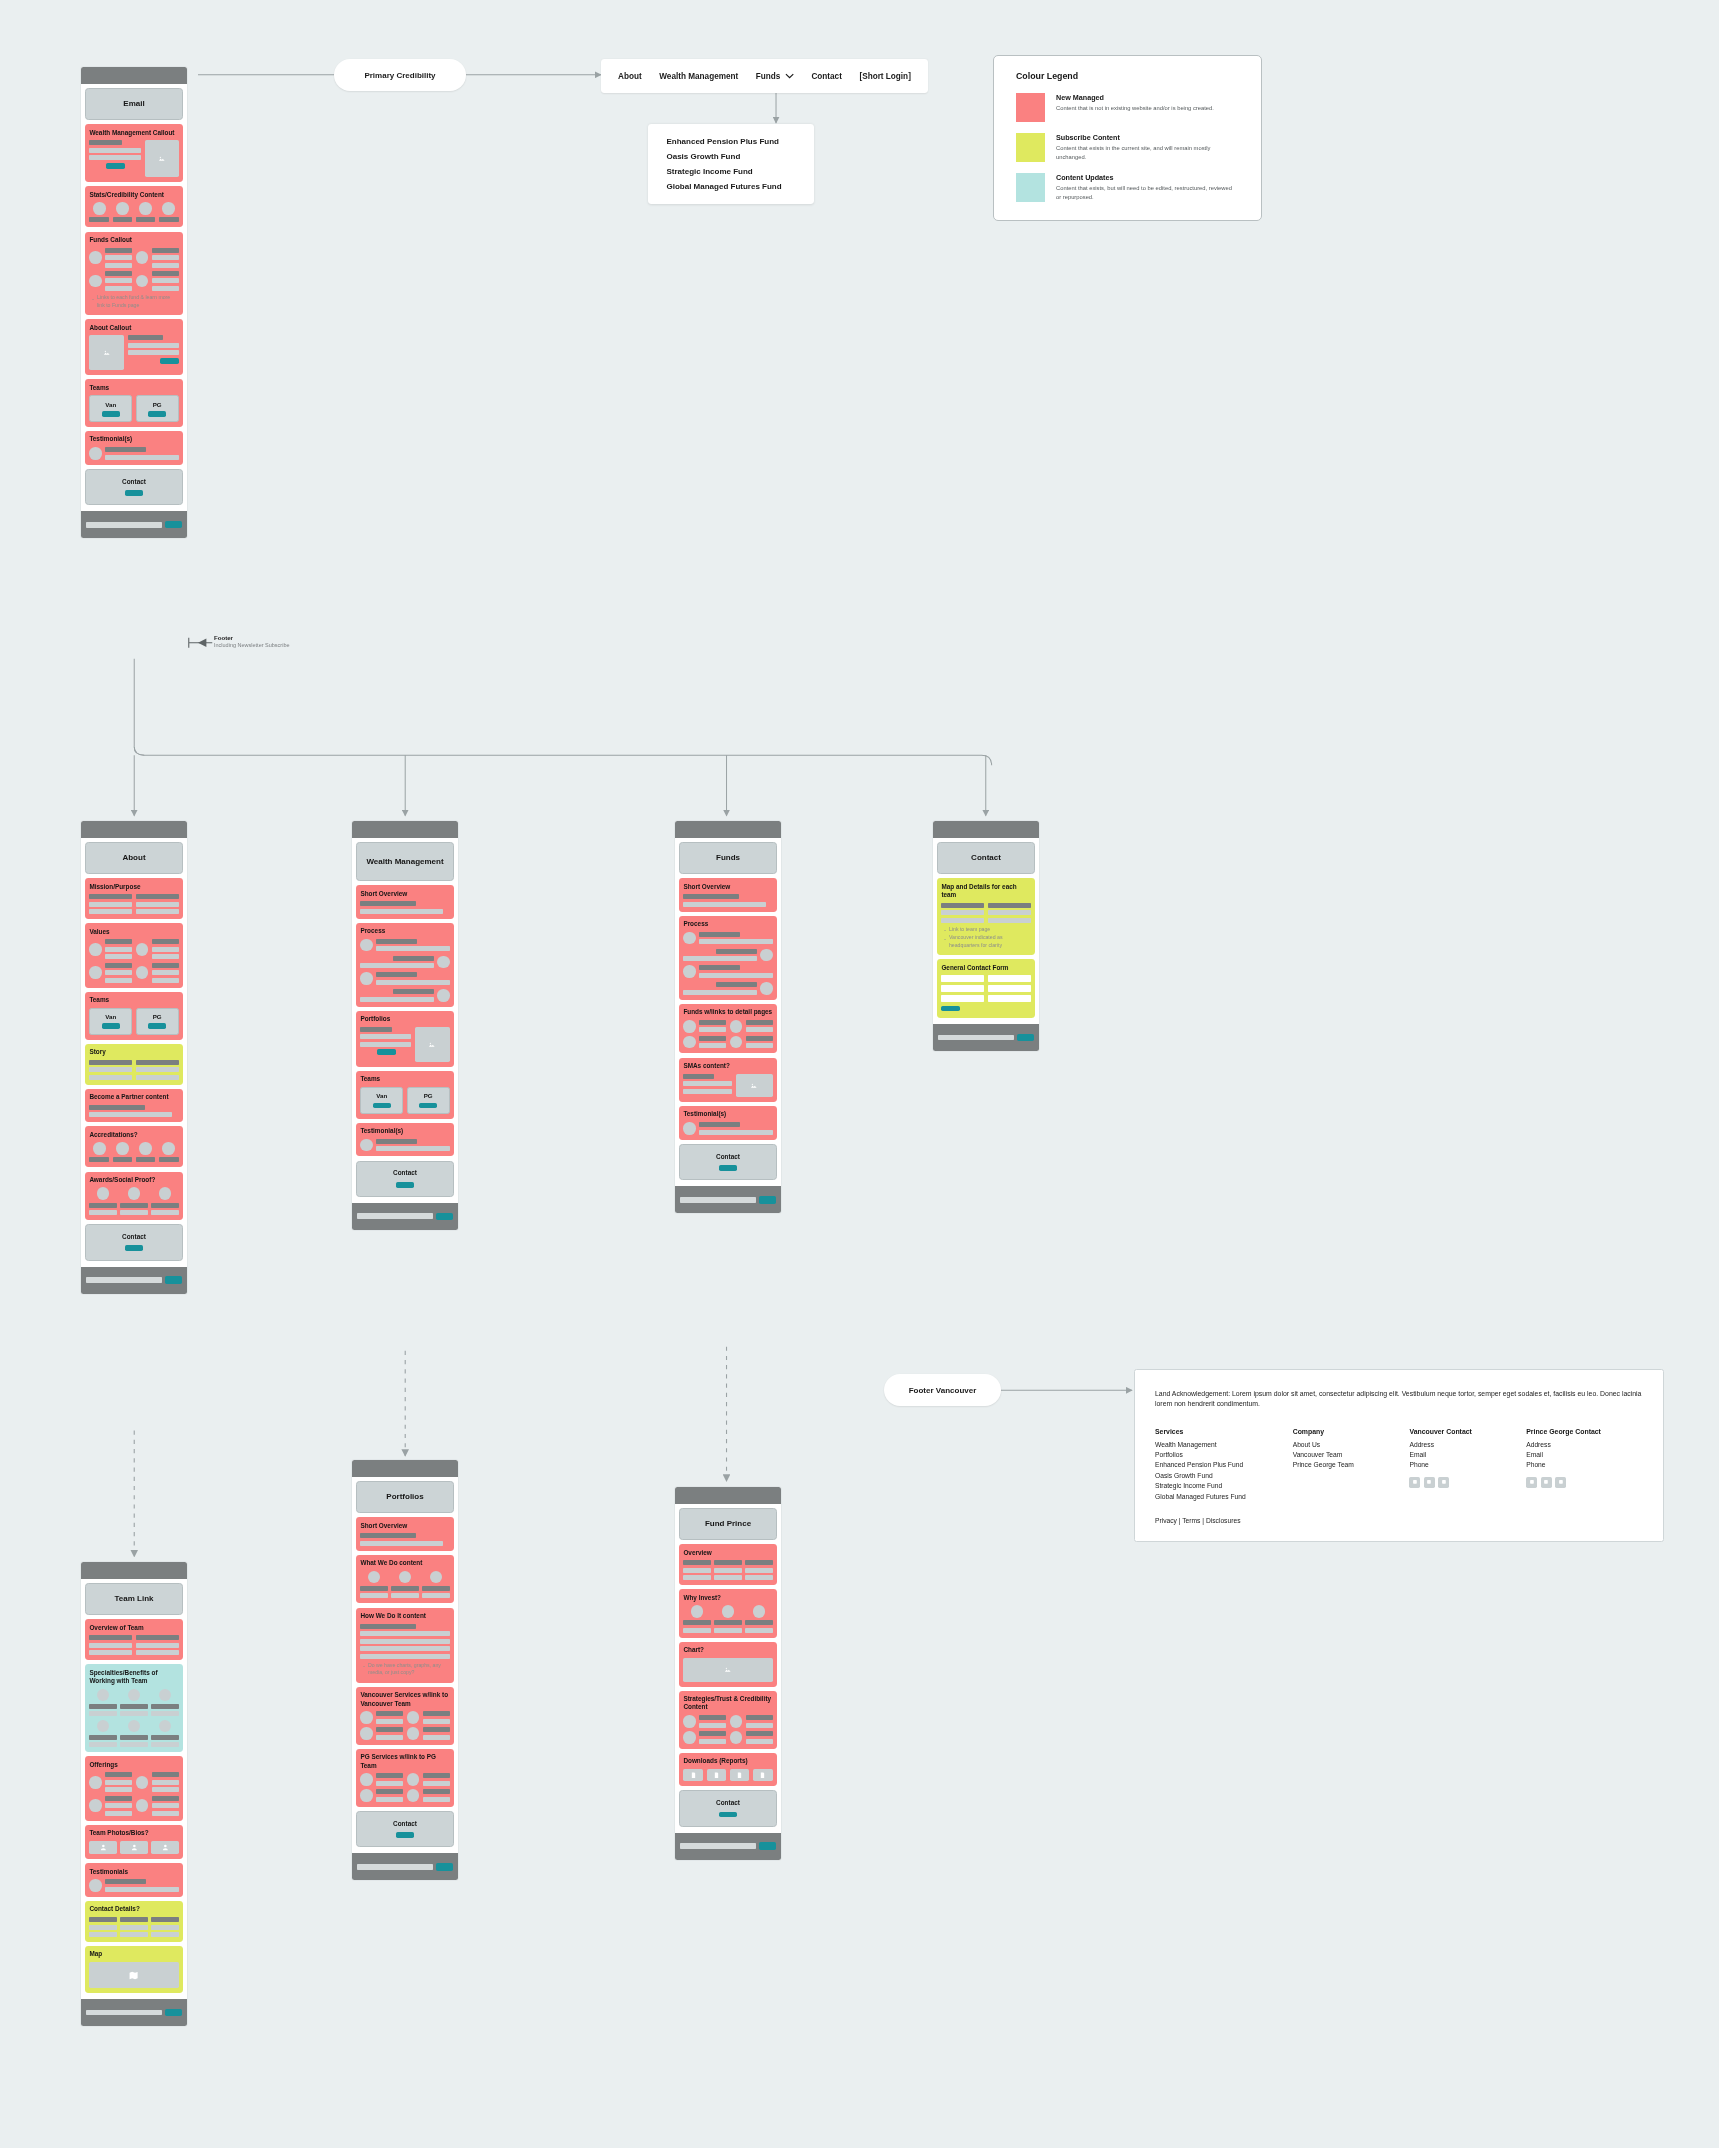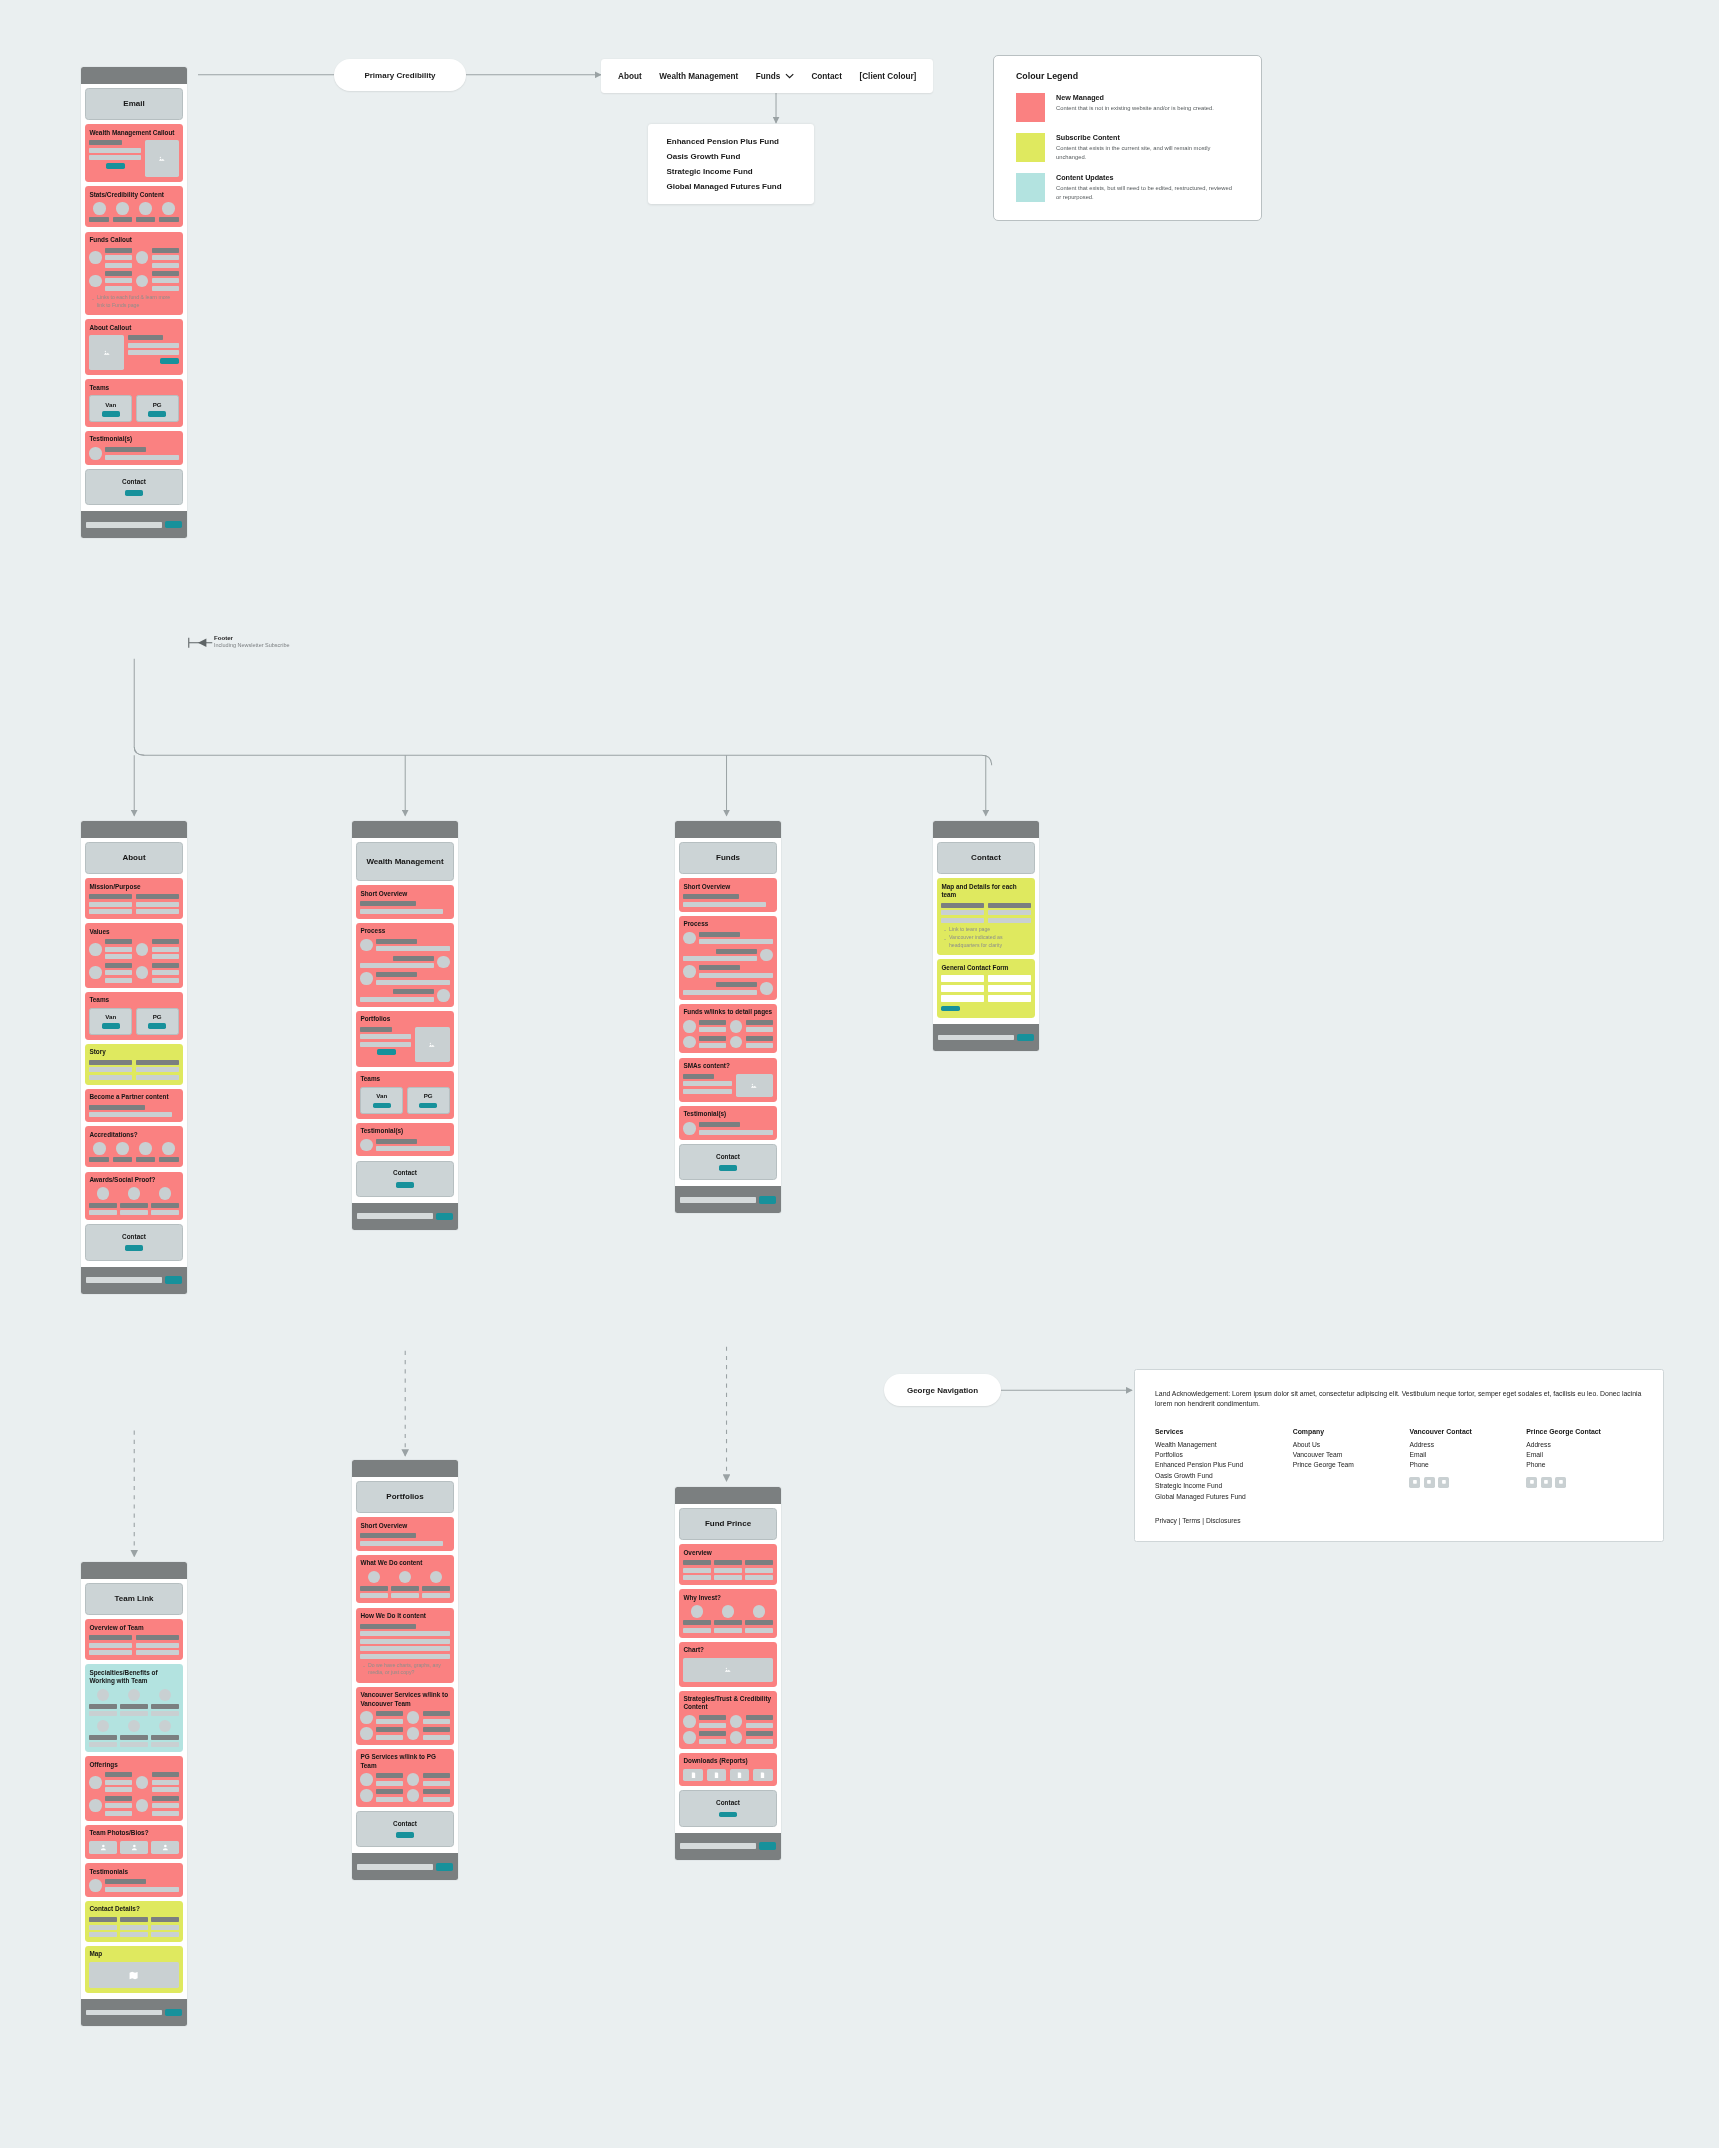--- a/index.html
+++ b/index.html
@@ -197,21 +197,21 @@
       <span class="chev">
         <svg viewBox="0 0 12 8">
             <path d="M1,1.5 L6,6.3 L11,1.5"></path>
           </svg>
       </span>
     </span>
     <span class="navitem">
       <span>Contact</span>
     </span>
     <span class="navitem">
-      <span>[Client Colour]</span>
+      <span>[Short Login]</span>
     </span>
   </div>
 
   <div class="dropdown" style="left:648px; top:124px; width:166px;">
     <span>Enhanced Pension Plus Fund</span>
     <span>Oasis Growth Fund</span>
     <span>Strategic Income Fund</span>
     <span>Global Managed Futures Fund</span>
   </div>
 
@@ -1219,21 +1219,21 @@
         <div class="btn"></div>
       </div>
     </div>
     <div class="footerbar">
       <div class="fline"></div>
         <div class="fbtn"></div>
     </div>
   </div>
 
   <div class="pill" style="left:884px; top:1374px; width:117px; height:32px;">
-    <span>George Navigation</span>
+    <span>Footer Vancouver</span>
   </div>
 
   <div class="fnav" style="left:1134px; top:1369px; width:530px;">
     <div class="ack">Land Acknowledgement: Lorem ipsum dolor sit amet, consectetur adipiscing elit. Vestibulum neque tortor, semper eget sodales et, facilisis eu leo. Donec lacinia lorem non hendrerit condimentum.</div>
     <div class="cols">
       <div class="fcol">
         <div class="fh">Services</div>
         <div class="fl">Wealth Management</div>
         <div class="fl">Portfolios</div>
         <div class="fl">Enhanced Pension Plus Fund</div>

